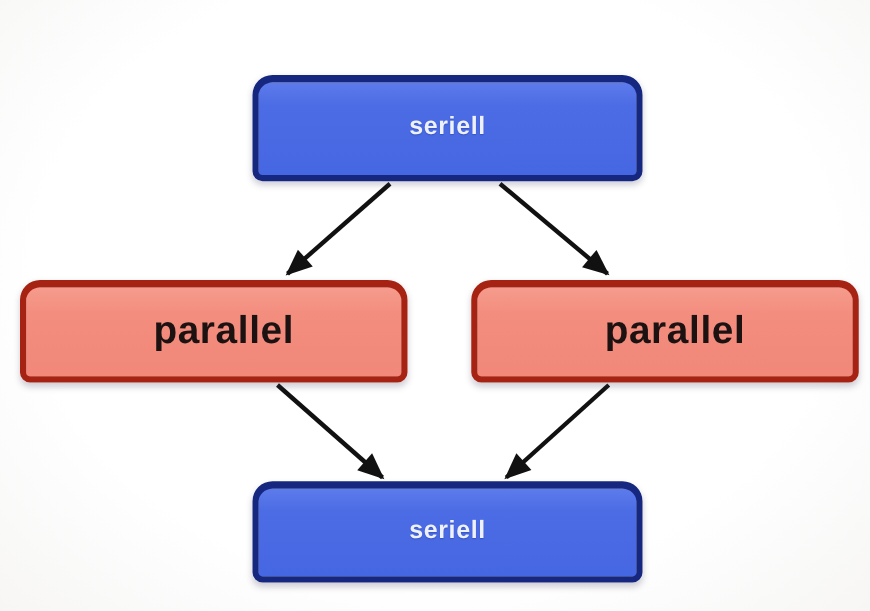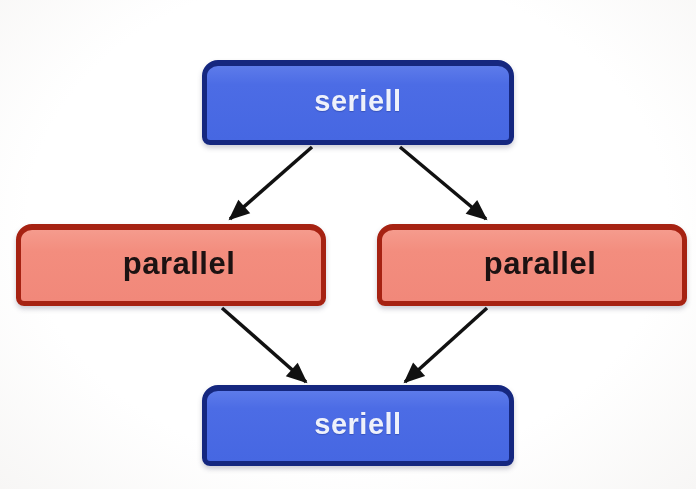--- a/index.html
+++ b/index.html
@@ -45,21 +45,21 @@
     color: #1c1212;
     padding-left: 16px;
   }
   .node__label {
     font-size: 31px;
     font-weight: 600;
     letter-spacing: 0.5px;
     transform: translateY(-2px);
   }
   .node--seriell .node__label {
-    font-size: 29px;
+    font-size: 20px;
     text-shadow: 0 1px 1px rgba(20,40,120,0.35);
   }
   
   .node--top      { left: 202px; top: 60px;  width: 312px; height: 85px; }
   .node--left     { left: 16px;  top: 224px; width: 310px; height: 82px; }
   .node--right    { left: 377px; top: 224px; width: 310px; height: 82px; }
   .node--bottom   { left: 202px; top: 385px; width: 312px; height: 81px; }
 </style>
 </head>
 <body>

